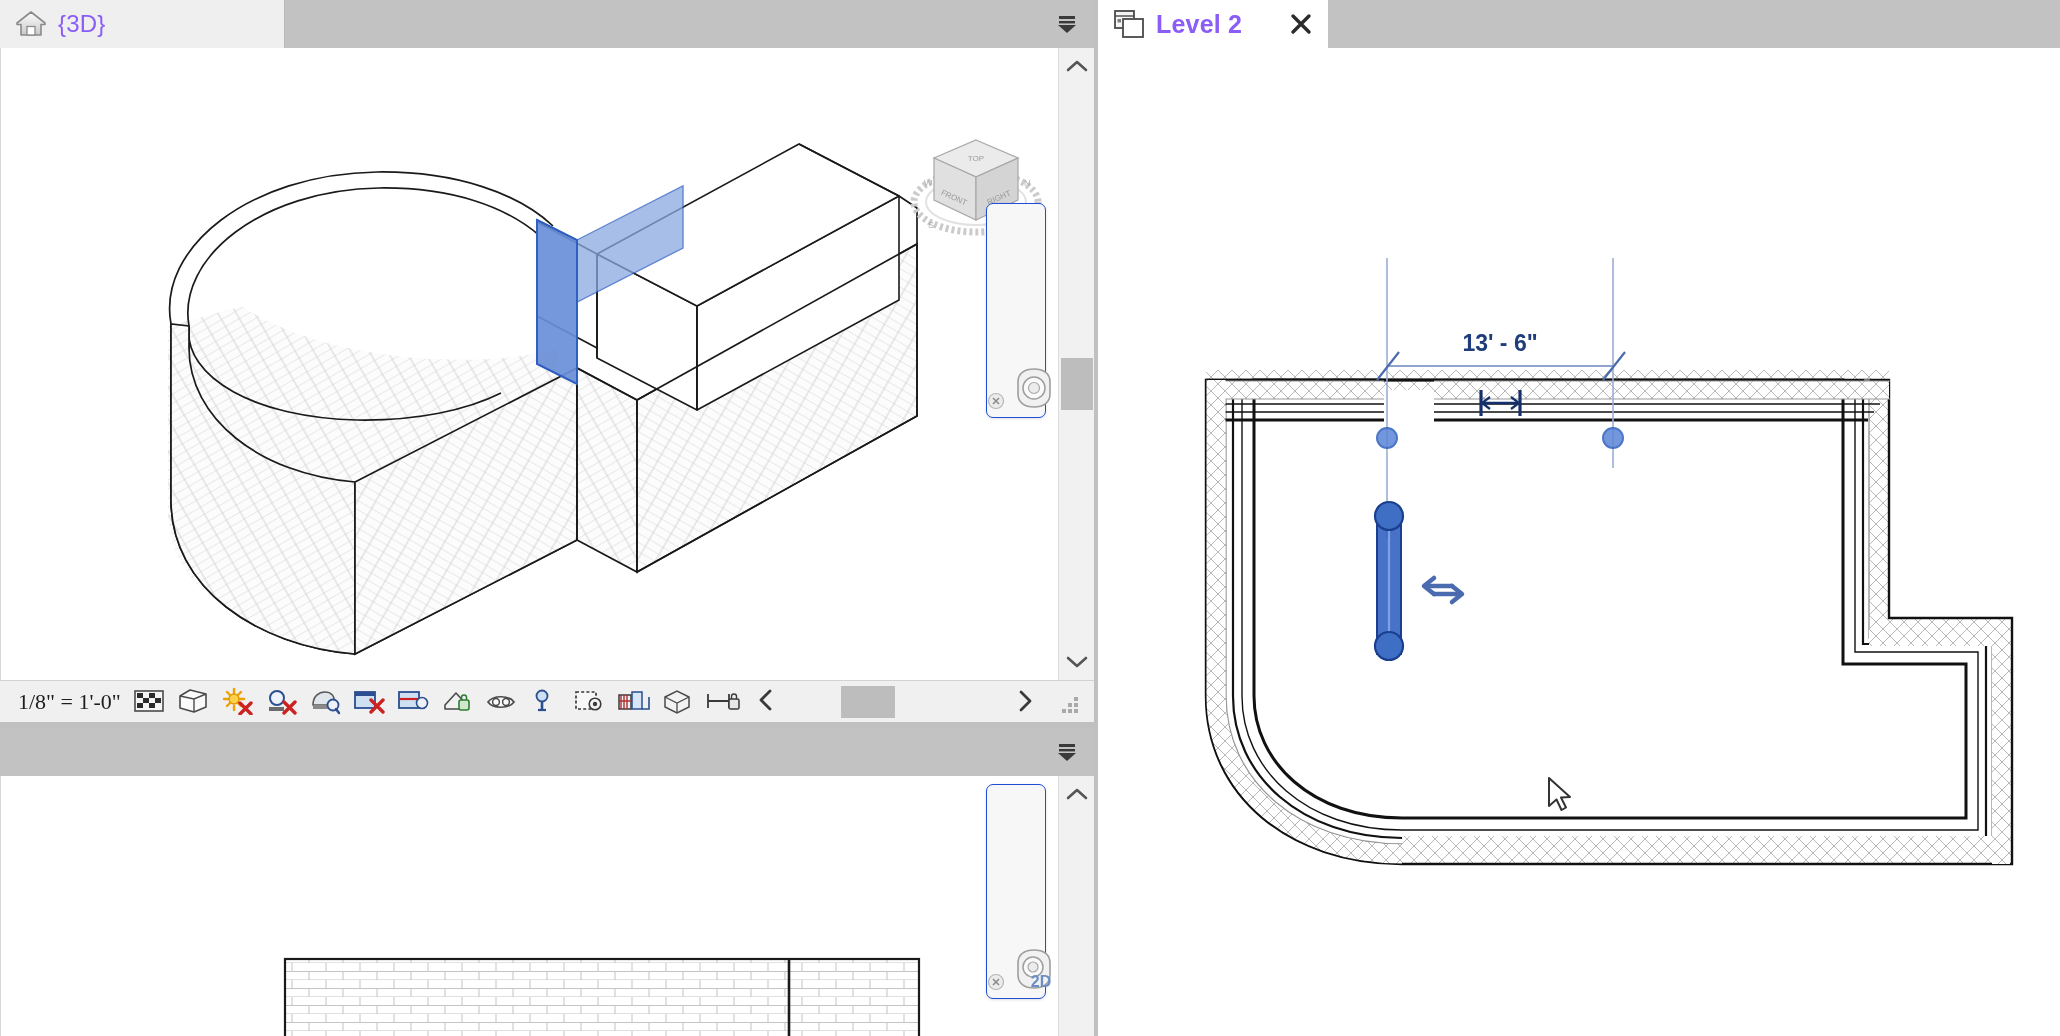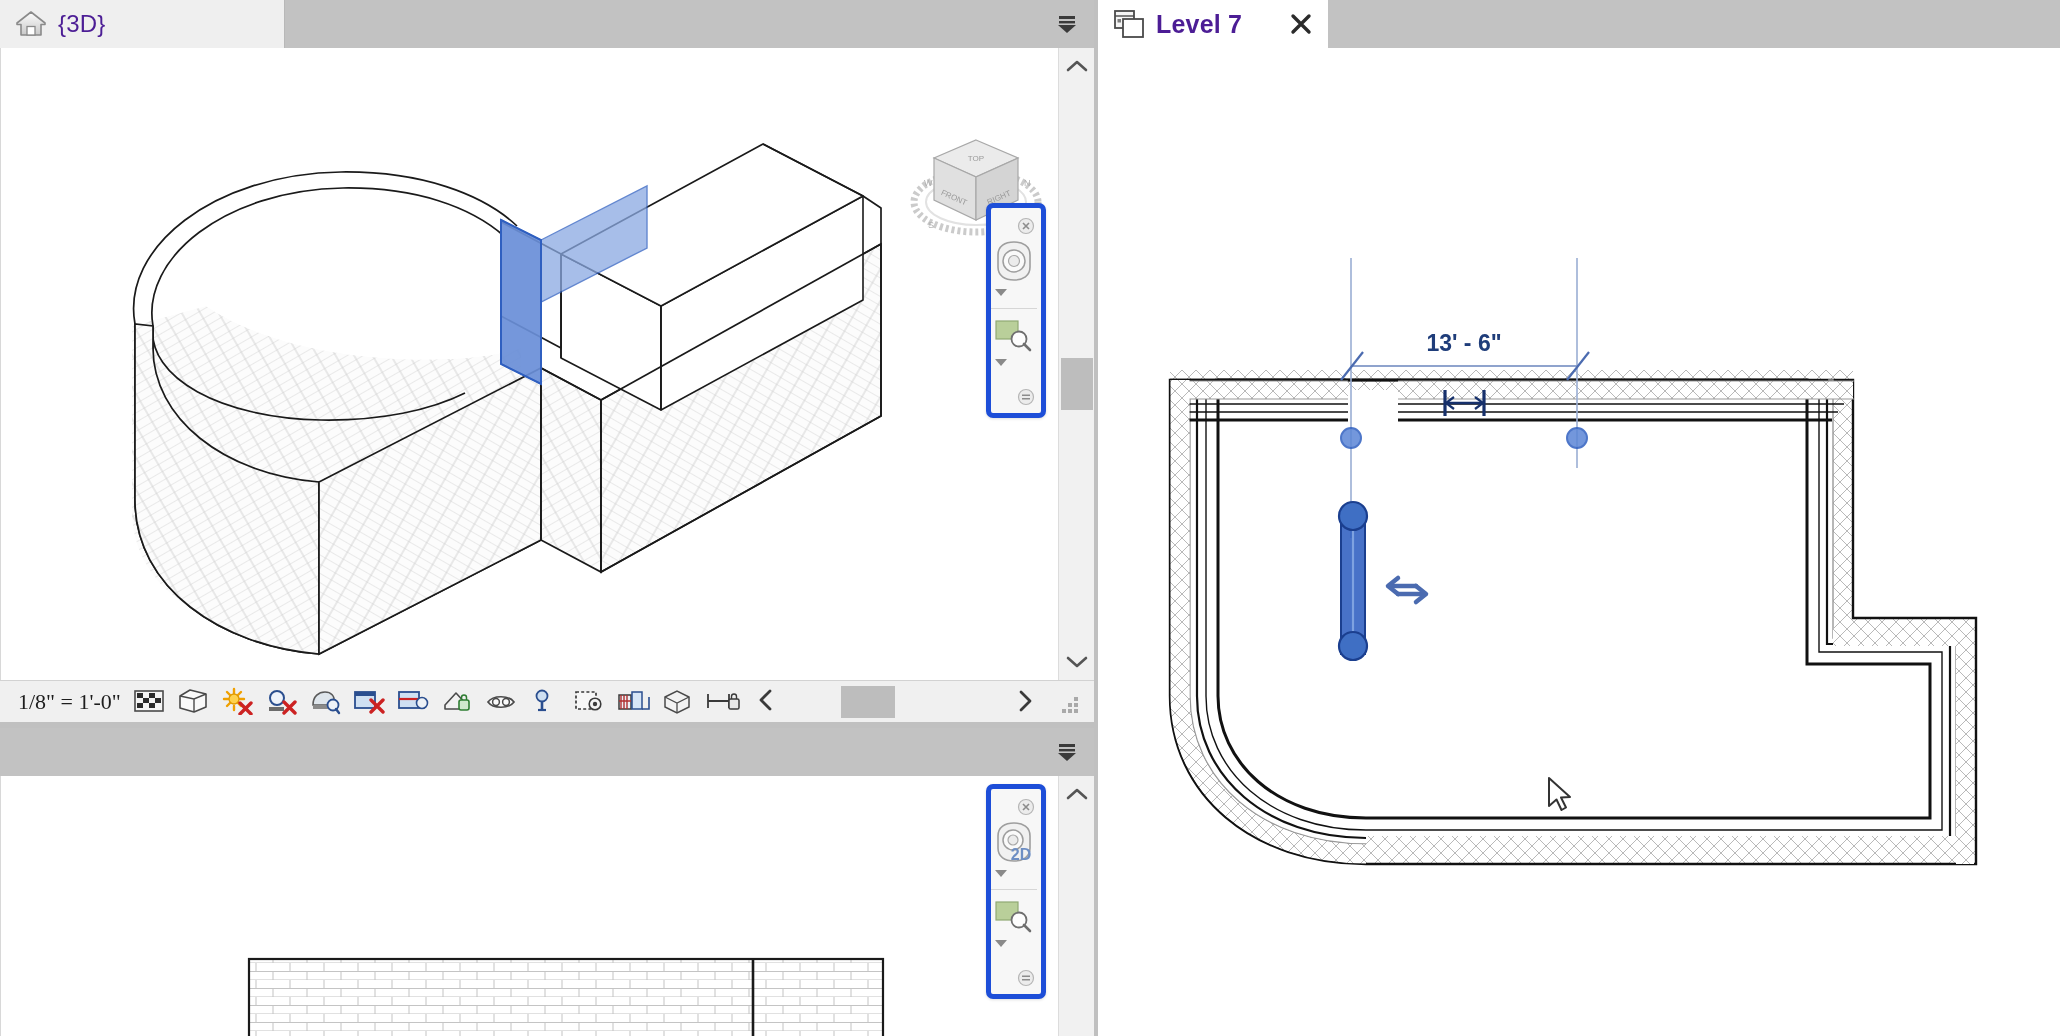--- a/index.html
+++ b/index.html
@@ -18,37 +18,37 @@
     display: flex; align-items: stretch;
   }
   .tab {
     display: flex; align-items: center; gap: 10px;
     padding: 0 18px 0 14px;
     background: #efefef;
     border-right: 1px solid #b8b8b8;
     min-width: 285px;
   }
   .tab .tab-label {
-    font-size: 24px; color: #4c1d95; letter-spacing: .2px;
+    font-size: 24px; color: #8b5cf6; letter-spacing: .2px;
     font-weight: 400;
   }
   .tab.active-doc { background: #ffffff; border-right: none; min-width: 0; padding-right: 12px;}
   .tab.active-doc .tab-label { font-weight: bold; font-size: 25px; }
   .tab-close {
     margin-left: 34px; width: 30px; height: 30px;
     display: flex; align-items: center; justify-content: center;
     cursor: pointer;
   }
   .dock-arrow {
     position: absolute; right: 14px; top: 50%; transform: translateY(-50%);
     width: 26px; height: 24px; cursor: pointer;
   }
 
   
-  .pane { position: absolute; background: #ffffff; overflow: hidden; }
+  .pane { position: absolute; background: #ffffff; overflow: hidden; padding-left: 36px; }
 
   
   .vscroll {
     position: absolute; width: 36px; background: #f1f1f1;
     border-left: 1px solid #dcdcdc;
   }
   .sb-btn {
     position: absolute; width: 36px; height: 36px;
     display: flex; align-items: center; justify-content: center; cursor: pointer;
   }
@@ -59,23 +59,23 @@
     position: absolute; height: 42px; background: #f0f0f0;
     border-top: 1px solid #d2d2d2;
     display: flex; align-items: center; padding-left: 18px; gap: 12px;
   }
   .scale-text { font-size: 22px; color: #1d1d1d; font-family: "Liberation Serif", serif; white-space: nowrap; }
   .vb-icon { width: 32px; height: 30px; cursor: pointer; flex: 0 0 auto; }
 
   
   .navbar-widget {
     position: absolute; width: 60px;
-    background: #f7f7f7; border: 5px solid #1d4ed8; border-radius: 7px;
+    background: #f7f7f7; border: 1px solid #1d4ed8; border-radius: 7px;
     box-shadow: 0 1px 3px rgba(0,0,0,.13);
-    display: flex; flex-direction: column; align-items: flex-start;
+    display: flex; flex-direction: row; align-items: flex-end;
     padding: 9px 0 7px;
   }
   .nav-div { width: 46px; height: 1px; background: #d6d6d6; margin: 4px 0; }
   .nav-caret { width: 20px; height: 12px; cursor: pointer; margin: 3px 0 6px; }
 
   
   svg { display: block; }
   .dim-text {
     font-family: "Liberation Sans", sans-serif;
     font-size: 23px; font-weight: bold; fill: #1f3d7a;
@@ -492,21 +492,21 @@
           <rect x="3" y="3" width="19" height="17" fill="#f5f5f5" stroke="#4a4a4a" stroke-width="1.8"></rect>
           <path d="M3 8 H22" stroke="#4a4a4a" stroke-width="1.4"></path>
           <g fill="#7d7d7d">
               <rect x="5.5" y="11" width="3.5" height="3.5"></rect>
               <rect x="11" y="11" width="3.5" height="3.5"></rect>
               <rect x="16.5" y="11" width="3.5" height="3.5"></rect>
             </g>
           <rect x="11" y="11" width="20" height="18" fill="#ffffff" stroke="#4a4a4a" stroke-width="1.8"></rect>
         </svg>
       </span>
-      <span class="tab-label">Level 7</span>
+      <span class="tab-label">Level 2</span>
       <span class="tab-close">
         <svg width="26" height="26" viewBox="0 0 26 26">
           <path d="M5 5 L21 21 M21 5 L5 21" stroke="#2b2b2b" stroke-width="3.4" stroke-linecap="round"></path>
         </svg>
       </span>
     </div>
   </div>
 
   <div class="pane" style="left:1098px; top:48px; width:962px; height:988px;">
     <svg width="962" height="988" viewBox="0 0 962 988">

